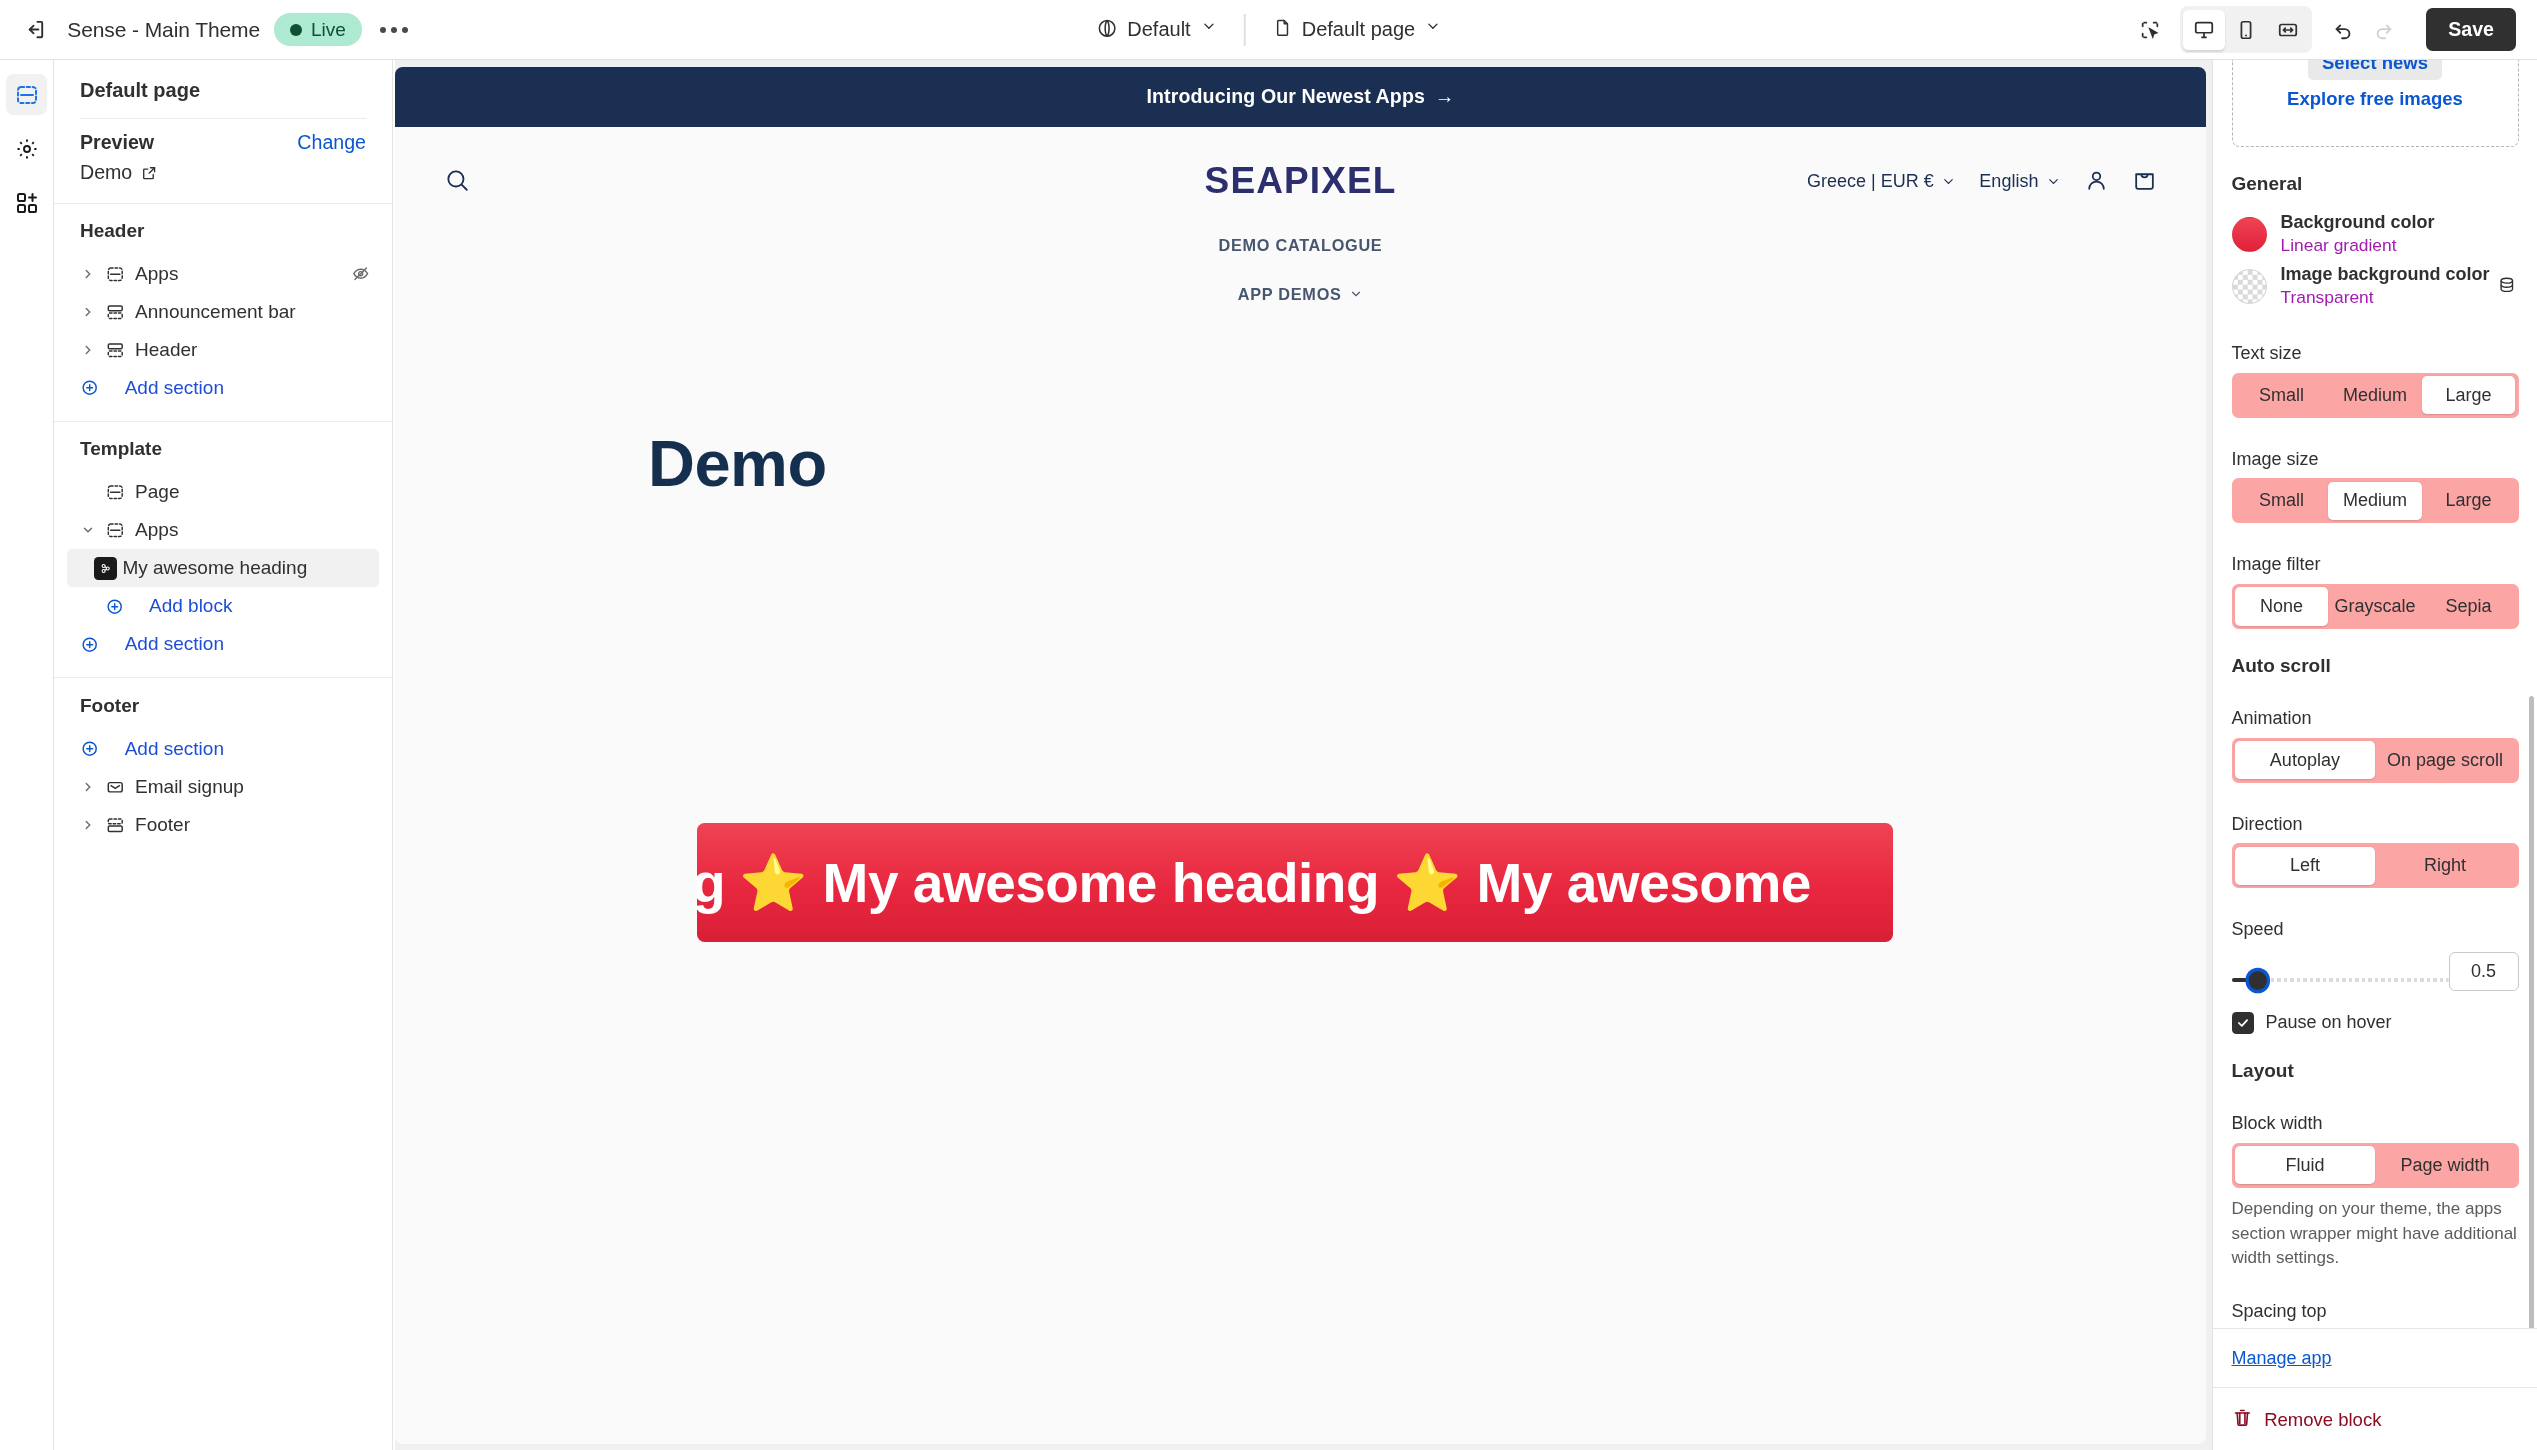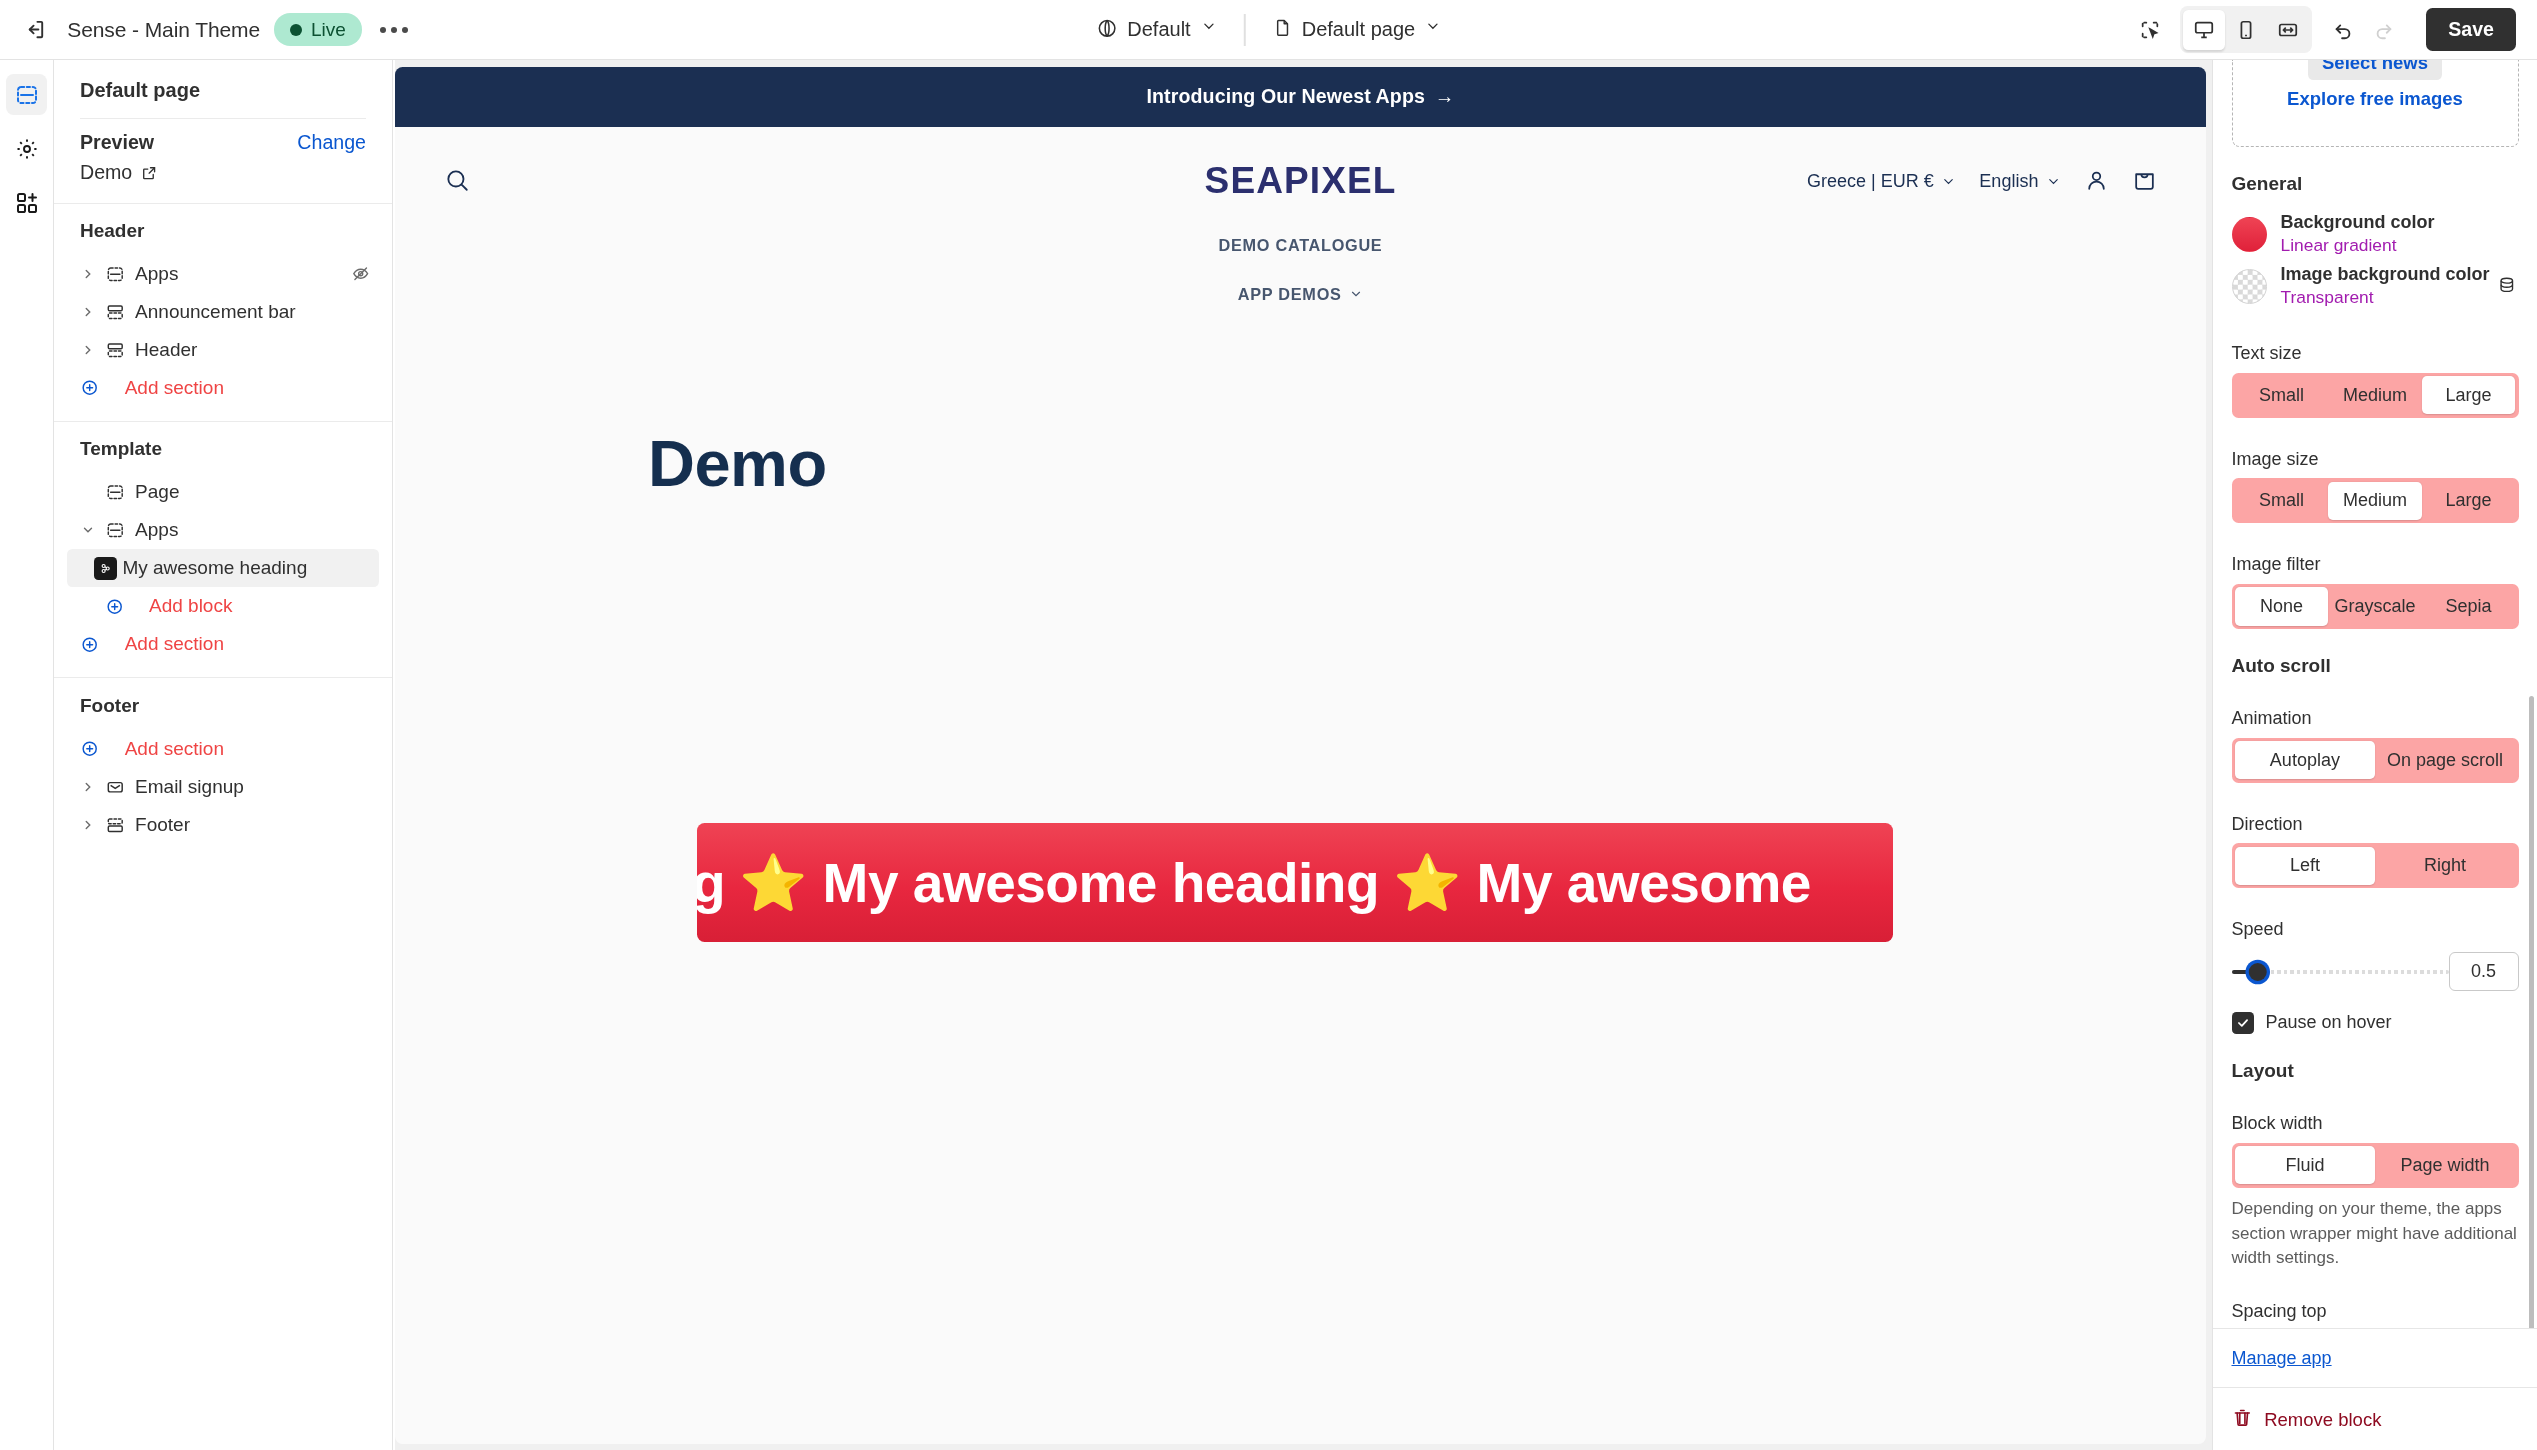--- a/index.html
+++ b/index.html
@@ -121,21 +121,21 @@
   .sb-caret { width: 25px; display: flex; align-items: center; justify-content: center; flex: none; }
   .sb-caret.empty { visibility: hidden; }
   .sb-ic { width: 29px; display: flex; align-items: center; justify-content: center; flex: none; }
   .sb-txt { font-size: 19px; color: #303030; margin-left: 5.4px; white-space: nowrap; }
   .sb-eye { position: absolute; right: 9.8px; display: flex; align-items: center; }
   .sb-add {
     display: flex; align-items: center; height: 38px;
     margin: 0 13px; padding: 0 8.7px; border-radius: 5.4px; cursor: pointer;
   }
   .sb-add .sb-ic { width: 29px; }
-  .sb-add .sb-txt { color: #ef4444; margin-left: 20px; }
+  .sb-add .sb-txt { color: #1d4ed8; margin-left: 20px; }
   .indent1 { padding-left: 27px; }
   .indent2 { padding-left: 33px; }
   .appicon {
     width: 23px; height: 23px; border-radius: 4.3px; background: #1a1a1a;
     display: flex; align-items: center; justify-content: center; flex: none;
   }
 
   
   .canvas {
     position: absolute; top: 60px; left: 395px;
@@ -271,21 +271,21 @@
   .fieldlabel { font-size: 18px; color: #303030; margin-top: 31px; margin-bottom: 8.7px; }
   .seg {
     display: flex; background: #fca5a5; border-radius: 6.5px; padding: 3.3px;
   }
   .seg div {
     flex: 1; text-align: center; font-size: 18px; color: #303030;
     padding: 8.7px 0; border-radius: 4.9px; cursor: pointer;
   }
   .seg div.active { background: #ffffff; box-shadow: 0 0.5px 1.6px rgba(0,0,0,.14); }
 
-  .sliderrow { display: flex; align-items: center; gap: 0; margin-top: 12px; }
+  .sliderrow { display: flex; align-items: flex-end; gap: 0; margin-top: 12px; }
   .slider { flex: 1; position: relative; height: 22px; display: flex; align-items: center; cursor: pointer; }
   .strack-dots {
     position: absolute; left: 0; right: 0; height: 4.3px; border-radius: 2.2px;
     background-image: repeating-linear-gradient(90deg,#dcdcdc 0 3.3px,transparent 3.3px 6.5px);
   }
   .strack-fill { position: absolute; left: 0; height: 4.3px; border-radius: 2.2px; background: #303030; }
   .sknob {
     position: absolute; width: 18.5px; height: 18.5px; border-radius: 50%;
     background: #303030; transform: translateX(-50%);
   }

